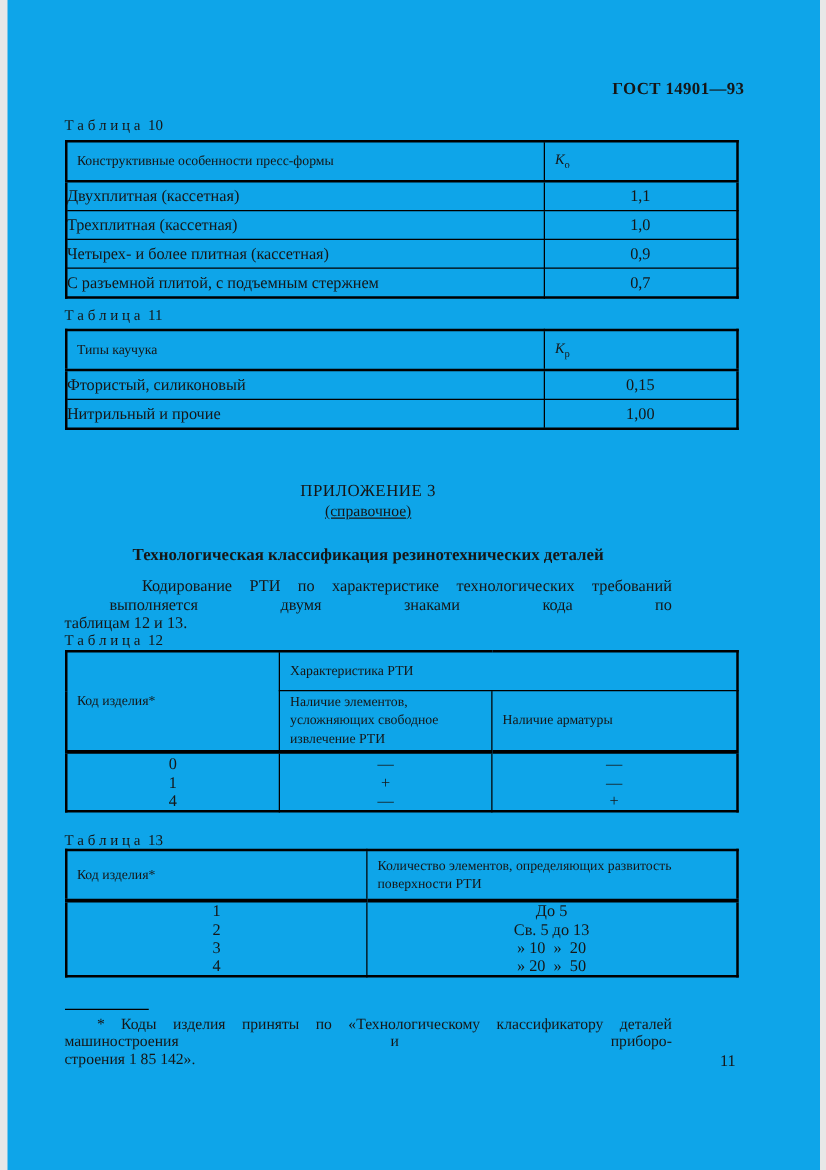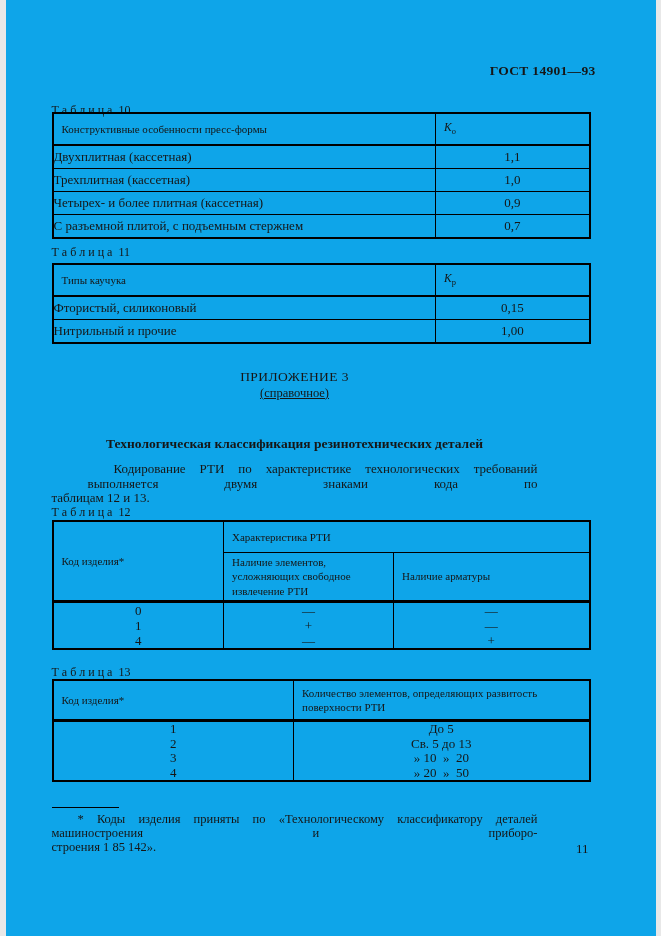--- a/index.html
+++ b/index.html
@@ -47,21 +47,21 @@
   .fn-line1{text-indent:26px;text-align:justify;text-align-last:justify;}
   .page-number{top:841px;width:537px;text-align:right;font-size:13px;}
 </style>
 </head>
 <body>
 
 <div class="page">
 
   <div class="abs doc-header">ГОСТ 14901—93</div>
 
-  <div class="abs tbl-label" style="top:103px">Т а б л и ц а  10</div>
+  <div class="abs tbl-label" style="top:93px">Т а б л и ц а  10</div>
   <table class="gtable t1011" style="top:112px">
     <colgroup>
         <col style="width:383px">
         <col style="width:154px">
       </colgroup>
     <tbody>
         <tr class="thead hsep2">
       <th>Конструктивные особенности пресс-формы</th>
       <th><span class="kvar"><i>К</i><sub>о</sub></span></th>
     </tr>
@@ -99,21 +99,21 @@
       <td class="name-cell">Фтористый, силиконовый</td>
       <td class="val-cell">0,15</td>
     </tr>
     <tr>
       <td class="name-cell">Нитрильный и прочие</td>
       <td class="val-cell">1,00</td>
     </tr>
   </tbody>
     </table>
 
-  <div class="abs center-block" style="top:369px">
+  <div class="abs center-block" style="top:385px">
     <div class="app-title">ПРИЛОЖЕНИЕ 3</div>
     <div class="app-sub">(справочное)</div>
   </div>
 
   <div class="abs center-block doc-heading" style="top:436px">Технологическая классификация резинотехнических деталей</div>
 
   <div class="abs para" style="top:462px">
     <div class="para-line1">Кодирование РТИ по характеристике технологических требований выполняется двумя знаками кода по</div>
     <div>таблицам 12 и 13.</div>
   </div>

